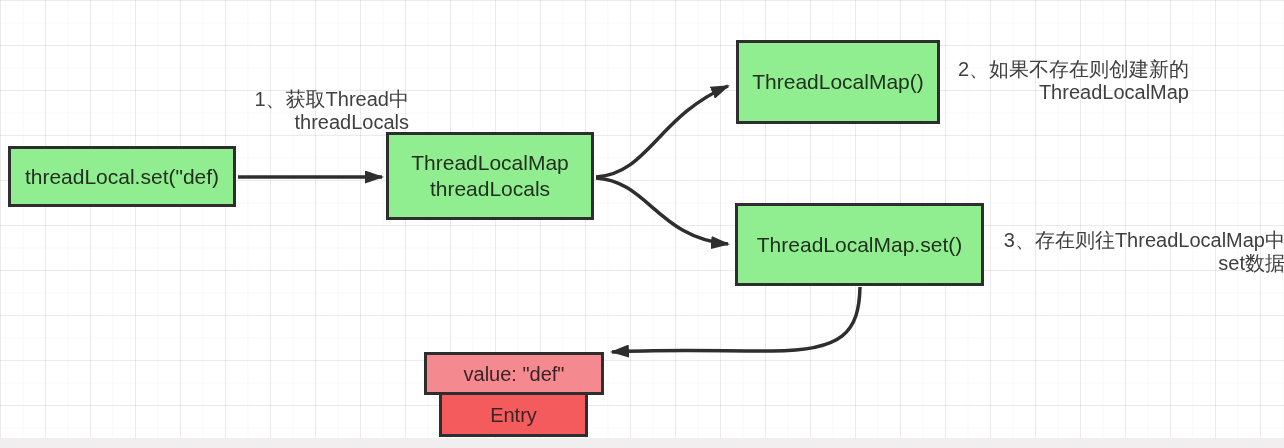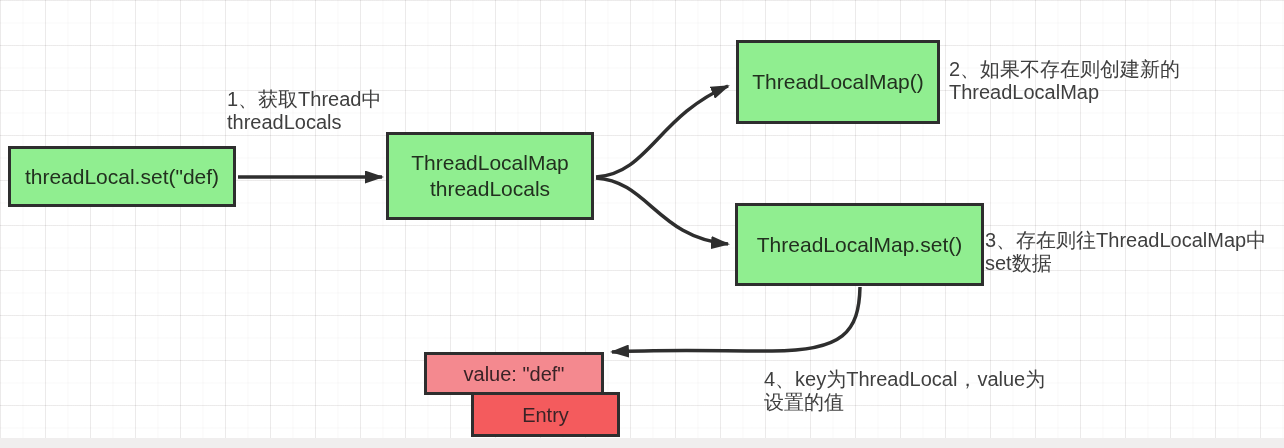--- a/index.html
+++ b/index.html
@@ -30,25 +30,25 @@
   .green{background:#90ee90;}
   .pink{background:#f4898f;color:#3a2326;}
   .red{background:#f45b5d;color:#3a2326;}
 
   .node-set       {left:8px;   top:146px; width:228px; height:61px;}
   .node-map       {left:386px; top:132px; width:208px; height:88px;}
   .node-ctor      {left:736px; top:40px;  width:204px; height:84px;}
   .node-mapset    {left:735px; top:203px; width:249px; height:83px;}
   .node-key       {left:424px; top:310px; width:180px; height:45px; font-size:20px;}
   .node-value     {left:424px; top:352px; width:180px; height:43px; font-size:20px;}
-  .node-entry     {left:439px; top:392px; width:149px; height:45px; font-size:20px;margin-left:32px;}
+  .node-entry     {left:439px; top:392px; width:149px; height:45px; font-size:20px;}
 
   .annotation{
     position:absolute;
-    text-align:left;
+    text-align:right;
     font-size:20px;line-height:23px;
     color:#3f3f3f;
     white-space:pre-line;
   }
   .ann-1{left:227px; top:88px;  width:182px;}
   .ann-2{left:949px; top:58px;  width:240px;}
   .ann-3{left:985px; top:229px; width:300px;}
   .ann-4{left:764px; top:368px; width:320px;}
 
   .bottom-strip{
@@ -98,17 +98,15 @@
   <div class="node red node-entry">
     <span>Entry</span>
   </div>
 
   <div class="annotation ann-1">1、获取Thread中
 threadLocals</div>
   <div class="annotation ann-2">2、如果不存在则创建新的
 ThreadLocalMap</div>
   <div class="annotation ann-3">3、存在则往ThreadLocalMap中
 set数据</div>
-  <div class="annotation ann-4">4、key为ThreadLocal，value为
-设置的值</div>
 
   <div class="bottom-strip"></div>
 </div>
 
 </body></html>

